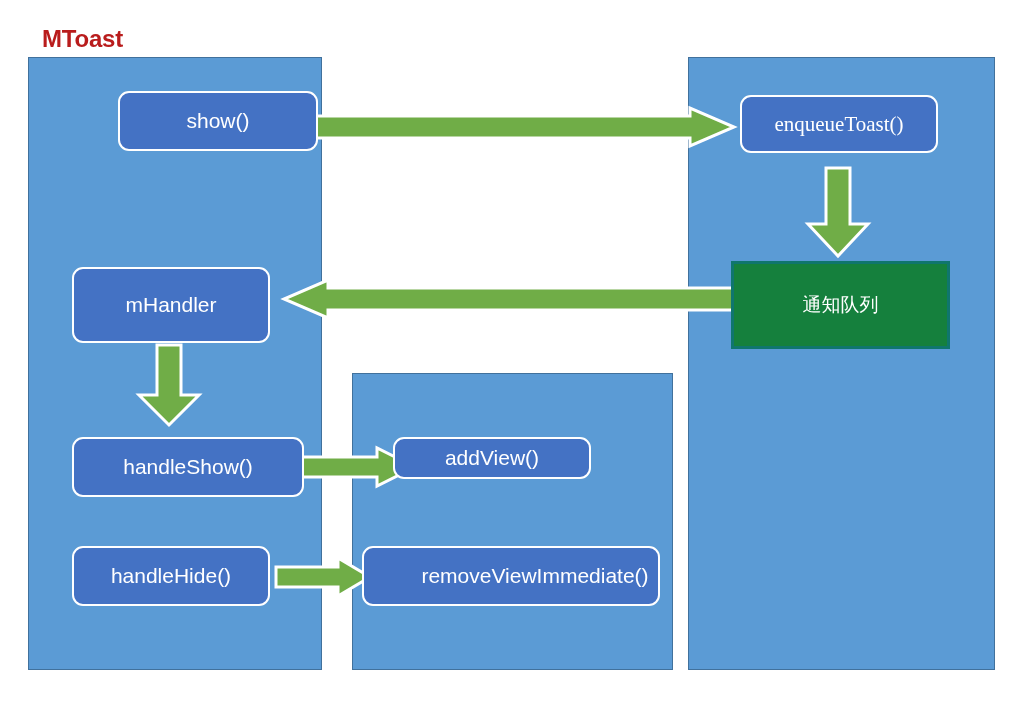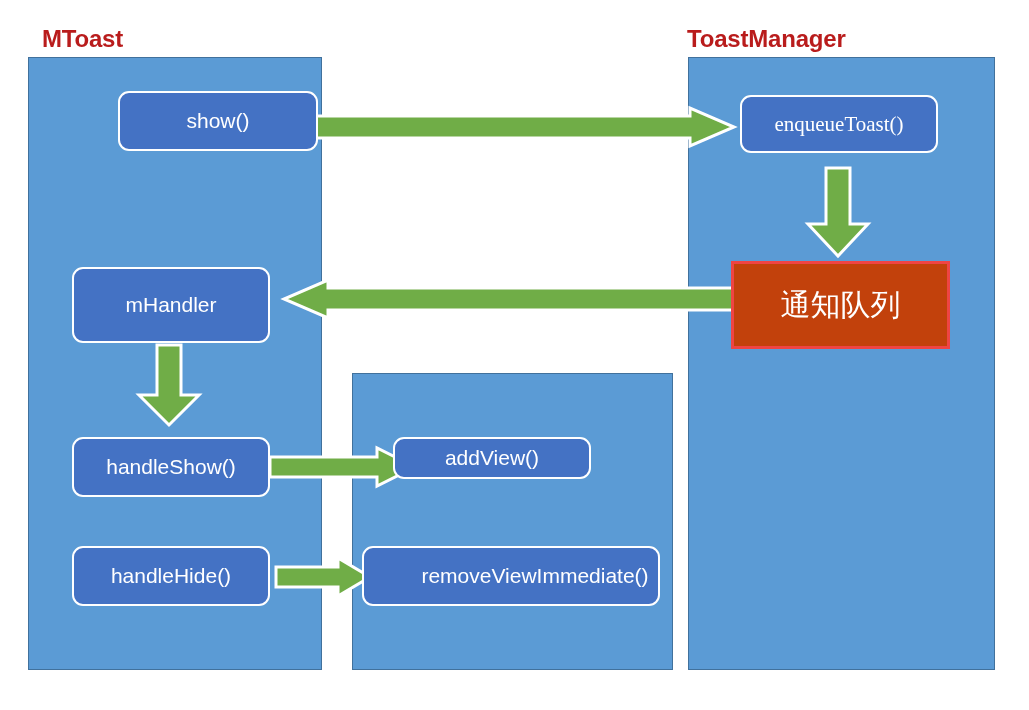--- a/index.html
+++ b/index.html
@@ -47,49 +47,48 @@
     color: #ffffff;
     font-size: 21px;
     font-weight: normal;
     text-align: center;
     white-space: nowrap;
   }
 
   
   .node-orange {
     position: absolute;
-    background: #c2410c;
-    border: 3px solid #ef4444;
+    background: #15803d;
+    border: 3px solid #0f766e;
     box-sizing: border-box;
     display: flex;
     align-items: center;
     justify-content: center;
     color: #ffffff;
-    font-size: 30px;
+    font-size: 19px;
     white-space: nowrap;
   }
 
   
   .arrow {
     position: absolute;
   }
   .arrow svg {
     display: block;
     overflow: visible;
   }
 </style>
 </head>
 <body>
 
 <div id="canvas">
 
   <div class="panel-title" style="left:42px; top:25px;">MToast</div>
 
 
-  <div class="panel-title" style="left:687px; top:25px;">ToastManager</div>
 
   <div class="panel" style="left:28px; top:57px; width:294px; height:613px;"></div>
 
   <div class="panel" style="left:352px; top:373px; width:321px; height:297px;"></div>
 
   <div class="panel" style="left:688px; top:57px; width:307px; height:613px;"></div>
 
   <div class="arrow" style="left:292px; top:108px; width:442px; height:38px;">
     <svg width="442" height="38" viewBox="0 0 442 38">
       <polygon points="0,8 398,8 398,0 442,19 398,38 398,30 0,30" fill="#70AD47" stroke="#ffffff" stroke-width="3"></polygon>
@@ -123,21 +122,21 @@
   <div class="arrow" style="left:276px; top:558px; width:94px; height:38px;">
     <svg width="94" height="38" viewBox="0 0 94 38">
       <polygon points="0,9 62,9 62,0 94,19 62,38 62,29 0,29" fill="#70AD47" stroke="#ffffff" stroke-width="3"></polygon>
     </svg>
   </div>
 
   <div class="node" style="left:72px; top:91px; width:200px; height:60px;margin-left:46px;">show()</div>
 
   <div class="node" style="left:72px; top:267px; width:198px; height:76px;">mHandler</div>
 
-  <div class="node" style="left:72px; top:437px; width:198px; height:60px;">handleShow()</div>
+  <div class="node" style="left:72px; top:437px; width:232px; height:60px;">handleShow()</div>
 
   <div class="node" style="left:72px; top:546px; width:198px; height:60px;">handleHide()</div>
 
   <div class="node" style="left:393px; top:437px; width:198px; height:42px;">addView()</div>
 
   <div class="node" style="left:362px; top:546px; width:298px; height:60px;padding-left:48px;">removeViewImmediate()</div>
 
   <div class="node" style="left:740px; top:95px; width:198px; height:58px;font-family:Liberation Serif, serif;">enqueueToast()</div>
 
   <div class="node-orange" style="left:731px; top:261px; width:219px; height:88px;">通知队列</div>

